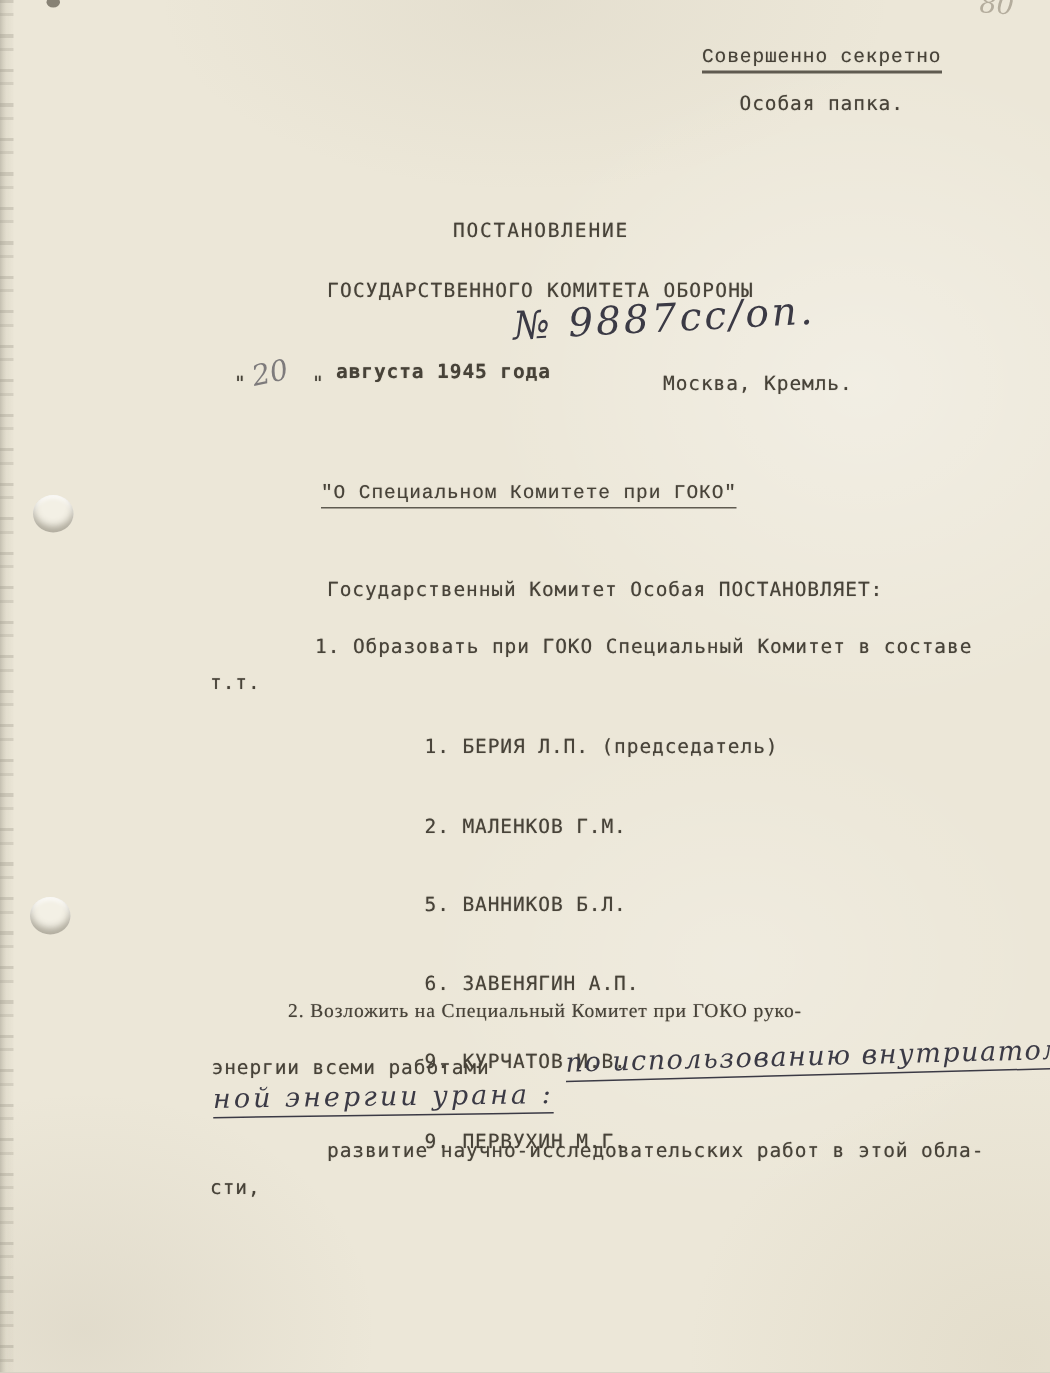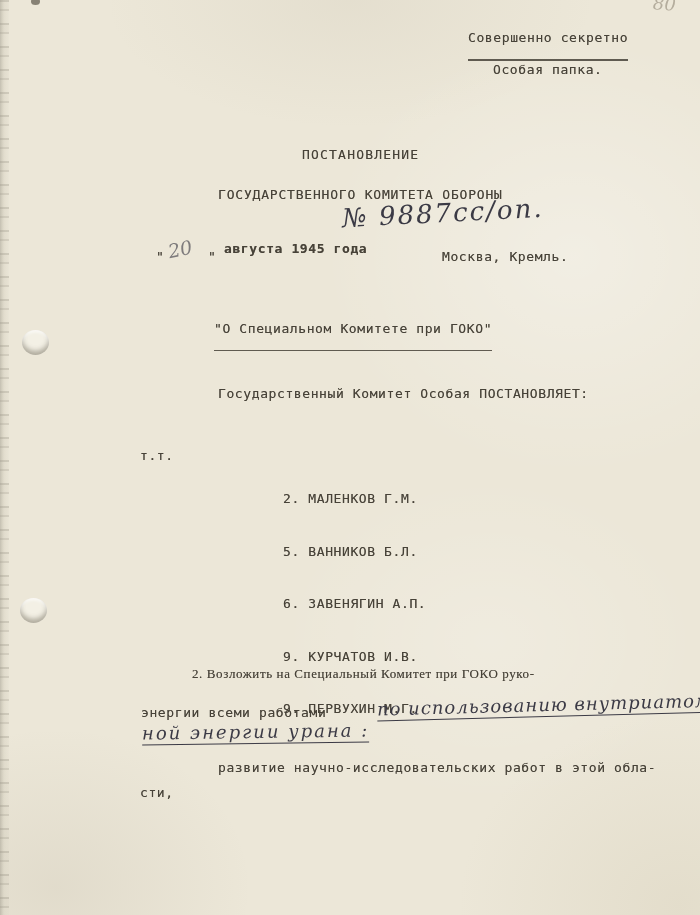--- a/index.html
+++ b/index.html
@@ -37,21 +37,21 @@
   }
   .hole{
     position:absolute;width:27px;height:25px;border-radius:50%;
     background:#f3f0e5;
     box-shadow:inset 0 -4px 5px rgba(95,88,72,0.45), inset 0 2px 3px rgba(255,255,255,0.8);
   }
   .hole.h1{left:22px;top:330px;}
   .hole.h2{left:20px;top:598px;}
 
   .typed{position:absolute;white-space:pre;font-size:13px;line-height:15px;letter-spacing:.6px;color:var(--typed);text-shadow:0 0 .6px rgba(70,66,56,.55);}
-  .u{border-bottom:2px solid rgba(70,66,56,.85);padding-bottom:14px;}
+  .u{border-bottom:2px solid rgba(70,66,56,.85);padding-bottom:2px;font-family:Liberation Mono, monospace;}
   .hand{
     position:absolute;white-space:pre;
     font-family:"DejaVu Serif", serif;font-style:italic;
     color:var(--hand);
   }
   .hand-u{border-bottom:1.6px solid var(--hand);padding-bottom:1px;}
   .pencil{
     position:absolute;font-family:"DejaVu Serif", serif;font-style:italic;
     color:var(--pencil);
   }
@@ -79,23 +79,25 @@
   <div class="typed" style="left:156px;top:249px;">"</div>
   <div class="hand" style="left:168px;top:238px;font-size:19px;opacity:.62;transform:rotate(-12deg);">20</div>
   <div class="typed" style="left:208px;top:249px;">"</div>
   <div class="typed" style="left:224px;top:241px;font-weight:bold;">августа 1945 года</div>
   <div class="typed" style="left:442px;top:249px;">Москва, Кремль.</div>
 
   <div class="typed u" style="left:214px;top:321px;border-bottom-width:1.8px;">"О Специальном Комитете при ГОКО"</div>
 
   <div class="typed" style="left:218px;top:386px;">Государственный Комитет Особая ПОСТАНОВЛЯЕТ:</div>
 
+  <div class="typed" style="left:210px;top:424px;">1. Образовать при ГОКО Специальный Комитет в составе</div>
   <div class="typed" style="left:140px;top:448px;text-align:center;">т.т.</div>
 
   <div class="typed members" style="left:283px;top:461px;">
+    <div>1. БЕРИЯ Л.П. (председатель)</div>
     <div>2. МАЛЕНКОВ Г.М.</div>
     <div>5. ВАННИКОВ Б.Л.</div>
     <div>6. ЗАВЕНЯГИН А.П.</div>
     <div>9. КУРЧАТОВ И.В.</div>
     <div>9. ПЕРВУХИН М.Г.</div>
   </div>
 
   <div class="typed" style="left:192px;top:666px;font-family:Liberation Serif, serif;">2. Возложить на Специальный Комитет при ГОКО руко-</div>
   <div class="typed" style="left:141px;top:705px;">энергии всеми работами</div>
   <div class="hand hand-u" style="left:377px;top:694px;font-size:18px;letter-spacing:1px;transform:rotate(-1.5deg);">по использованию внутриатом-</div>

